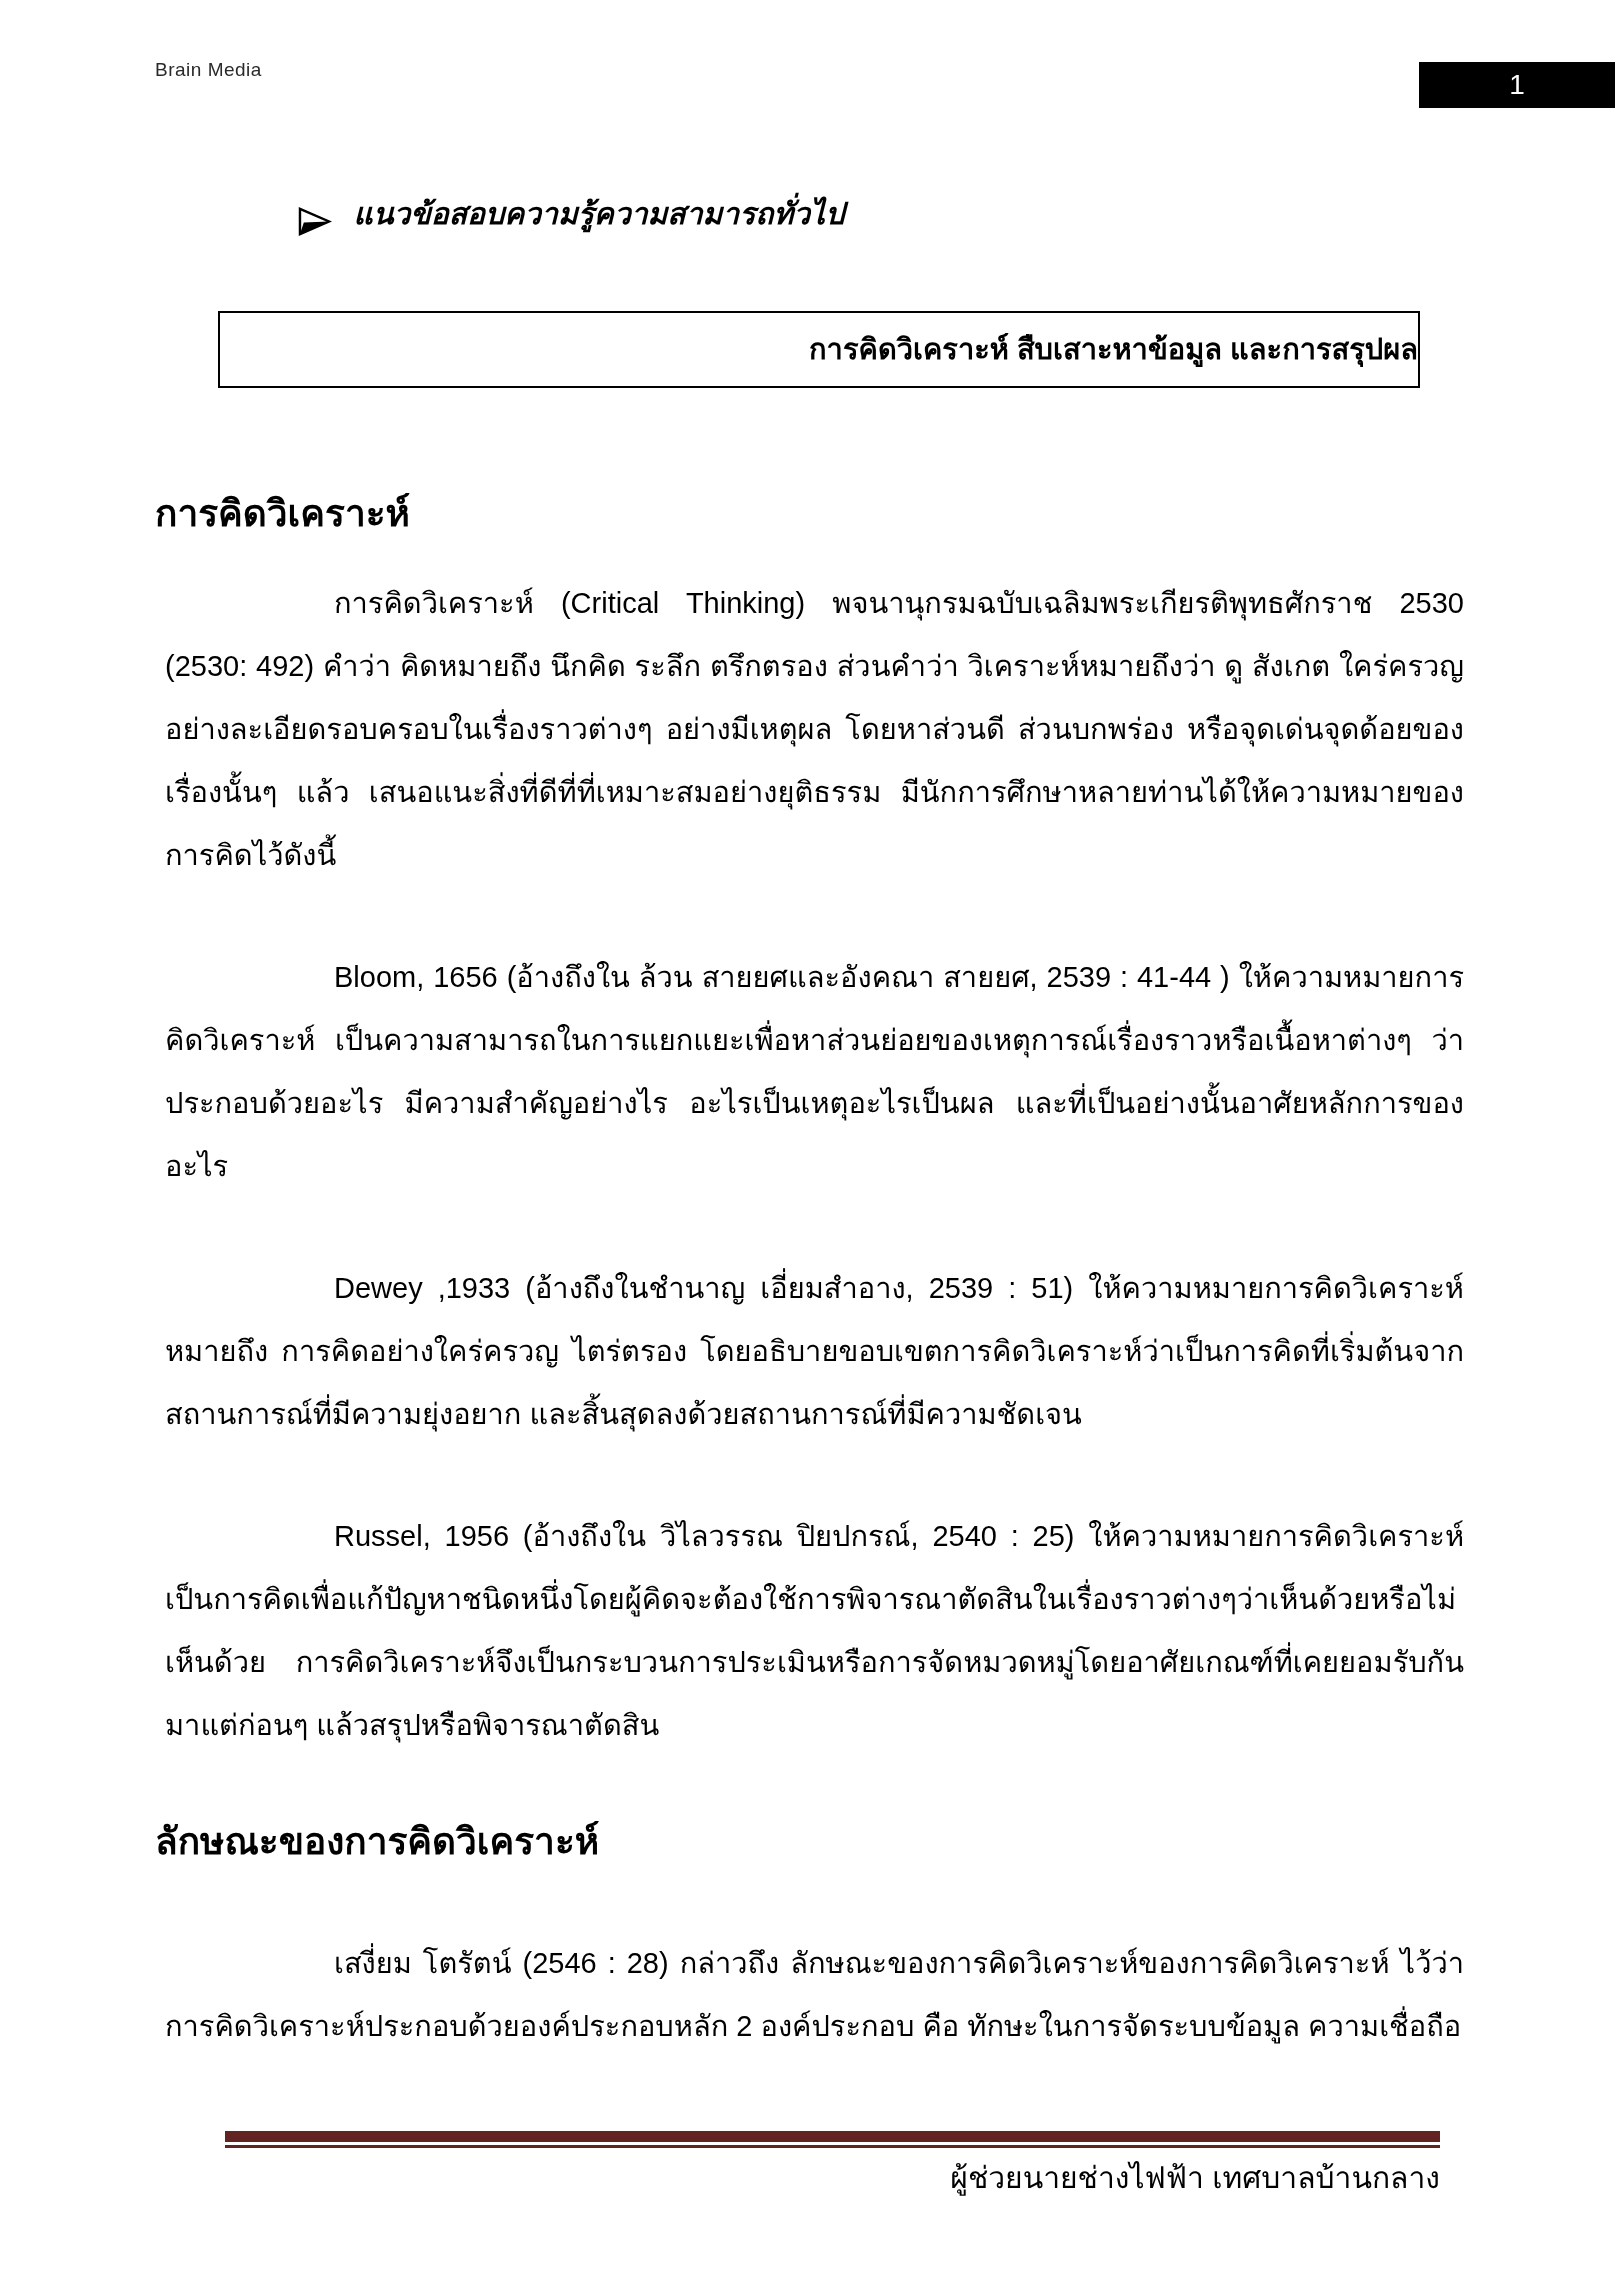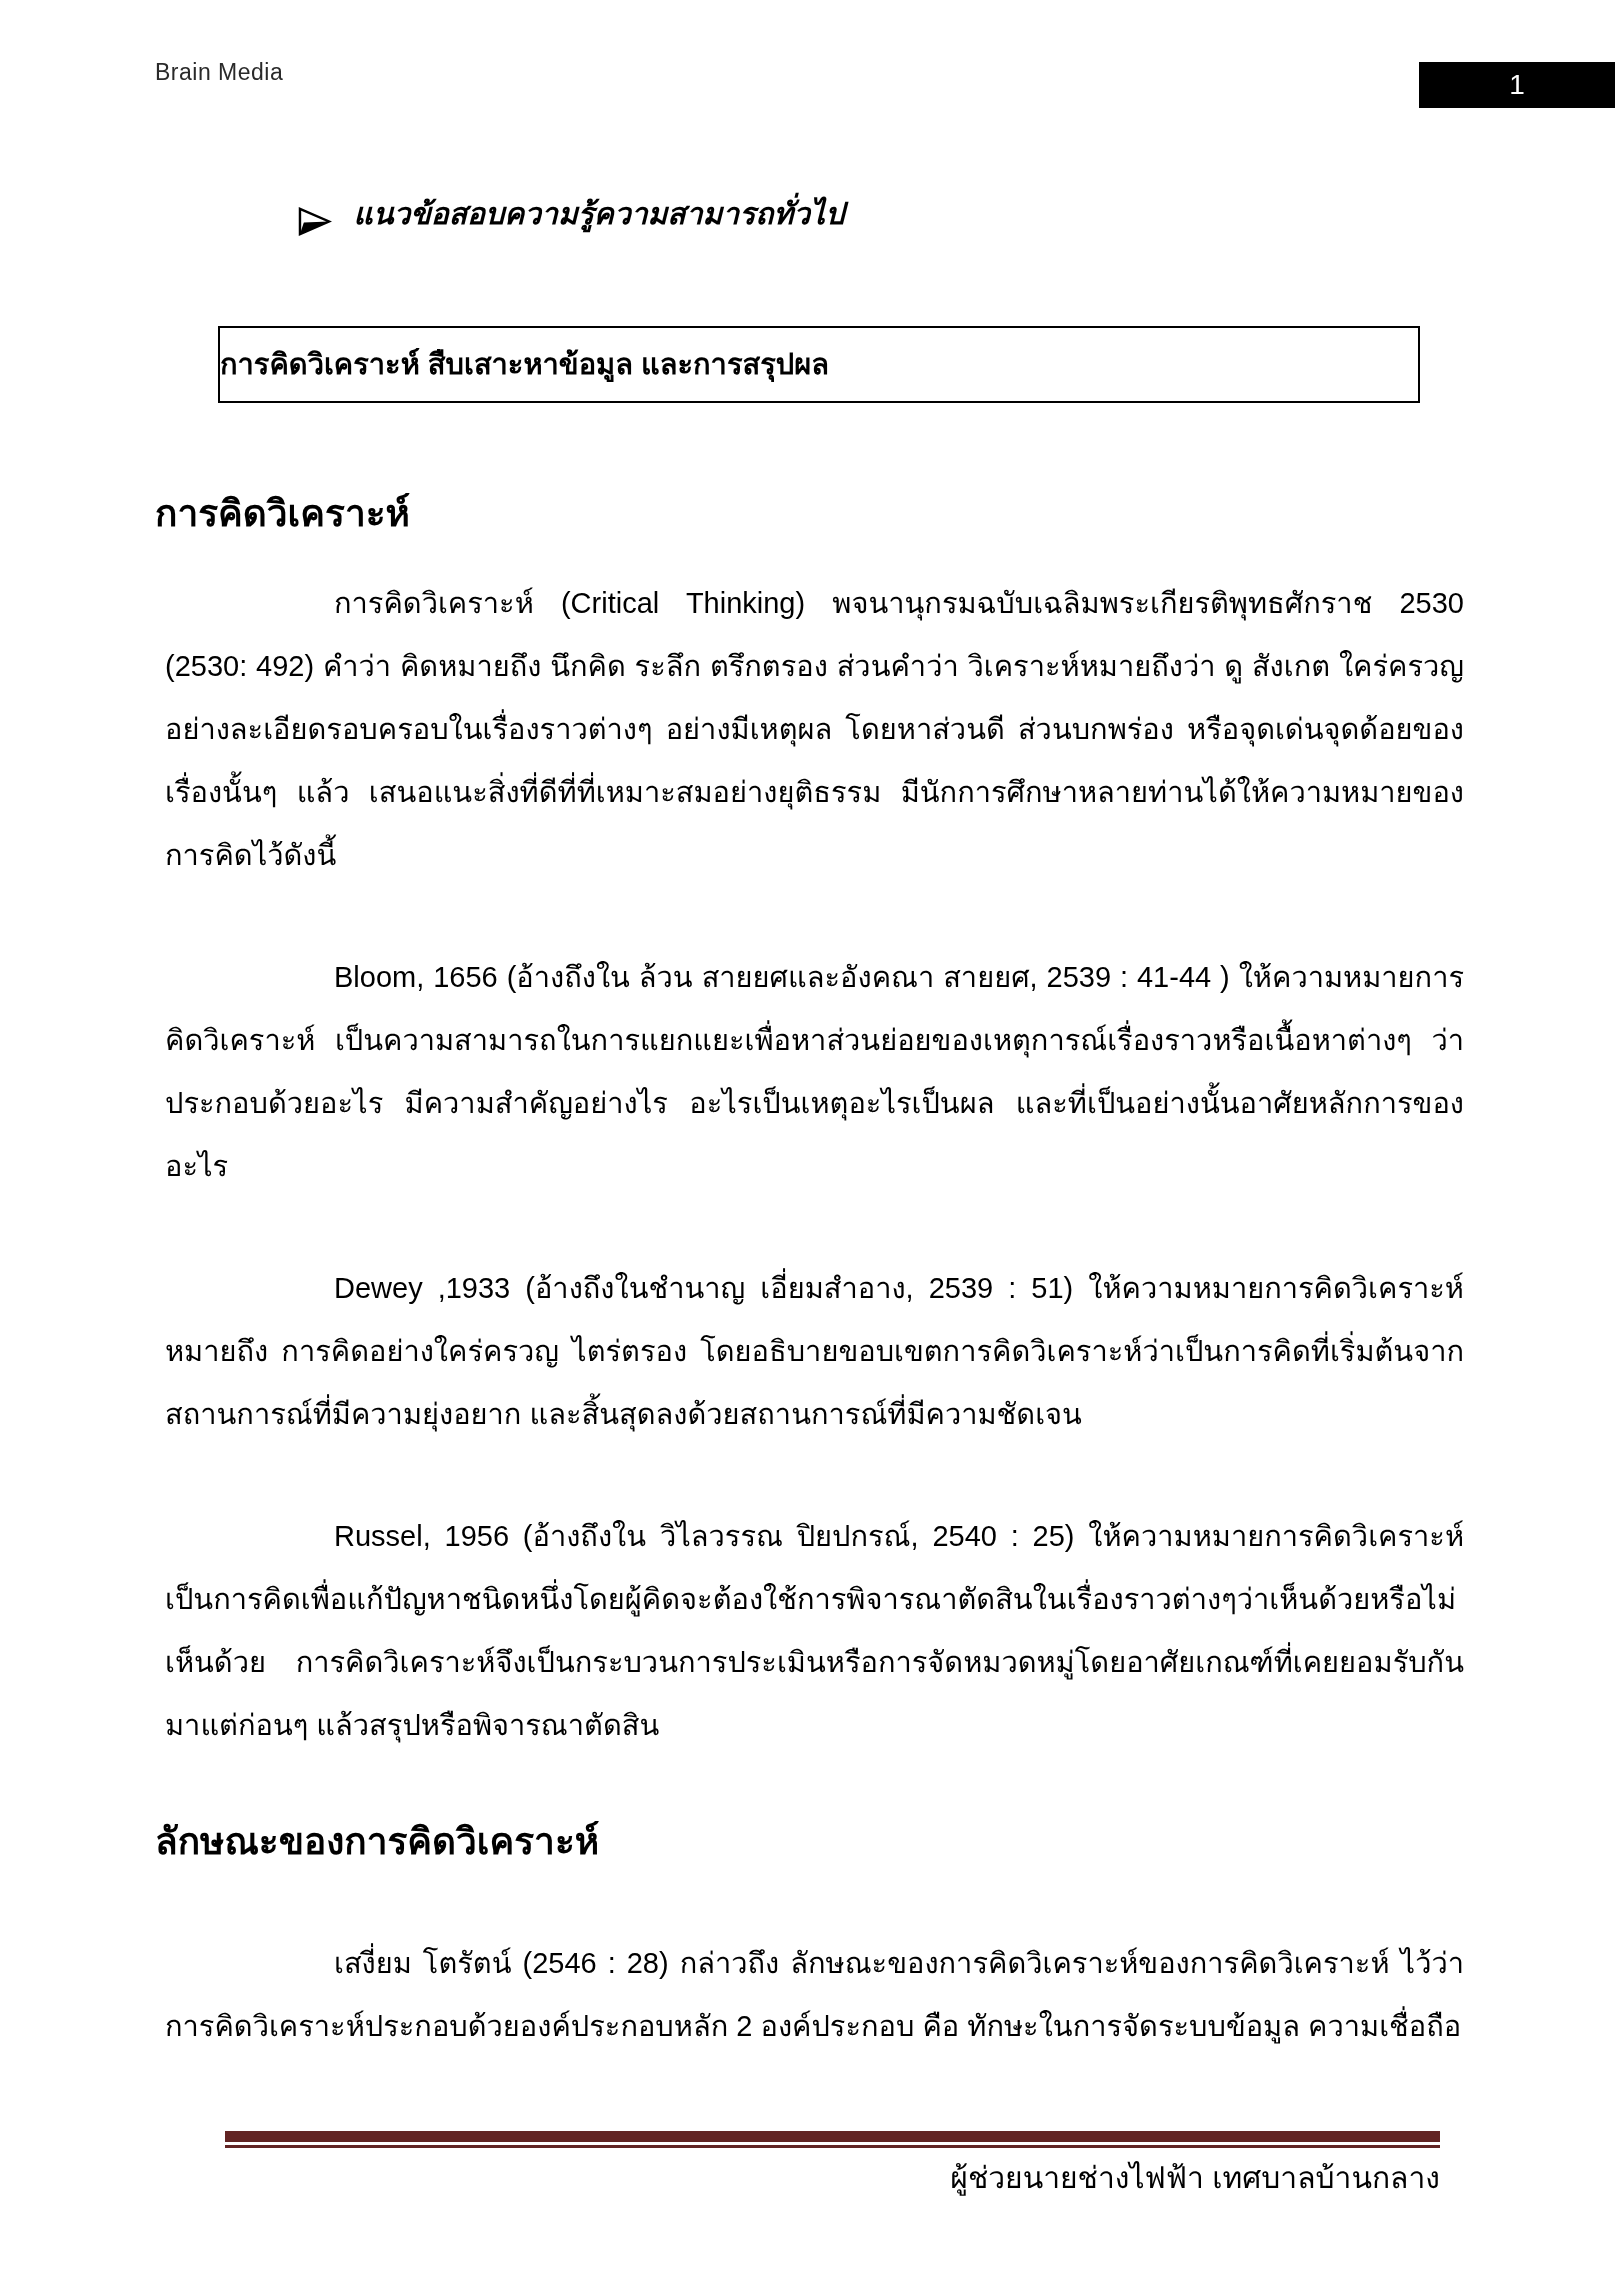--- a/index.html
+++ b/index.html
@@ -8,39 +8,39 @@
   .page {
     position:relative;
     width:1621px; height:2293px;
     margin:0 auto;
     background:#ffffff;
     color:#000;
     overflow:hidden;
   }
   .brand {
     position:absolute; left:155px; top:59px;
-    font-size:23px; color:#2a2a2a; letter-spacing:0.5px;
+    font-size:19px; color:#2a2a2a; letter-spacing:0.5px;
   }
   .page-num {
     position:absolute; top:62px; right:5.9px;
     width:196px; height:46px;
     background:#000000; color:#ffffff;
     display:flex; align-items:center; justify-content:center;
     font-size:28px;
   }
   .arrow-heading {
     position:absolute; left:297px; top:190px;
     display:flex; align-items:flex-end; gap:21.6px;
     font-size:30px; font-weight:bold; font-style:italic;
   }
   .arrow-heading .arrow { display:inline-flex; font-style:normal; }
   .title-box {
-    position:absolute; left:218px; top:326px; width:1202px;
+    position:absolute; left:218px; top:311px; width:1202px;
     border:2.9px solid #000;
-    text-align:left; font-weight:bold; font-size:29px;
+    text-align:right; font-weight:bold; font-size:29px;
     padding:12.7px 0 14.7px;
   }
   .content {
     position:absolute; left:155px; top:482px; width:1309px;
     font-size:29px; line-height:63px;
     text-align:justify;
   }
   .content h2 { font-size:37px; font-weight:bold; text-align:left; }
   .content .sub { margin-top:29px; text-indent:169px; }
   .content p.body { text-indent:169px;margin-left:10px; }

